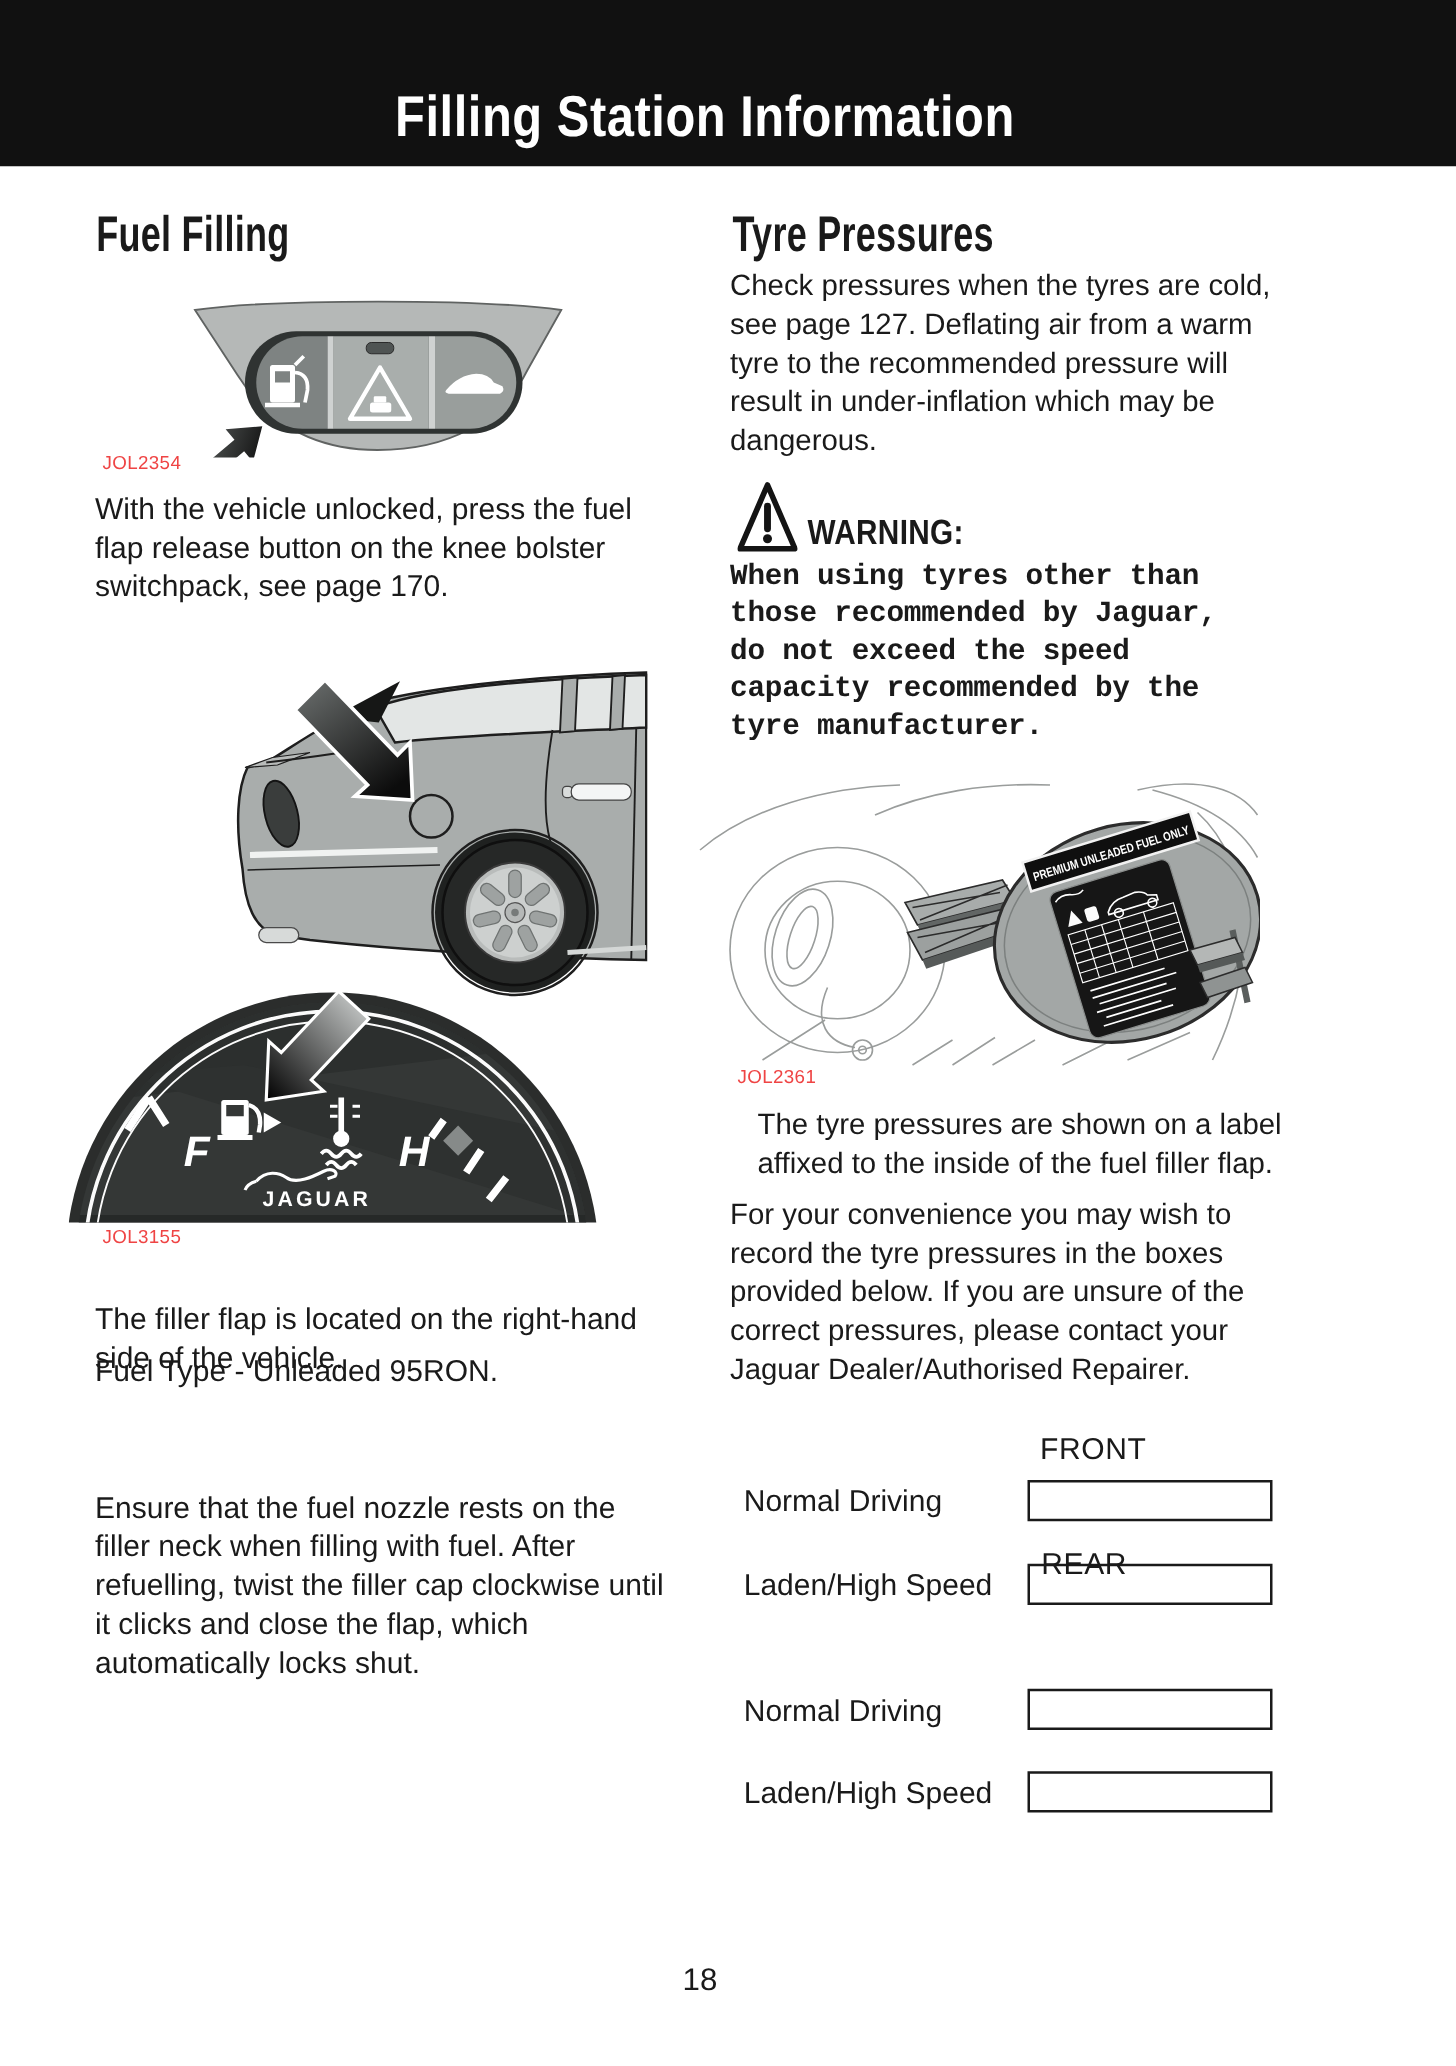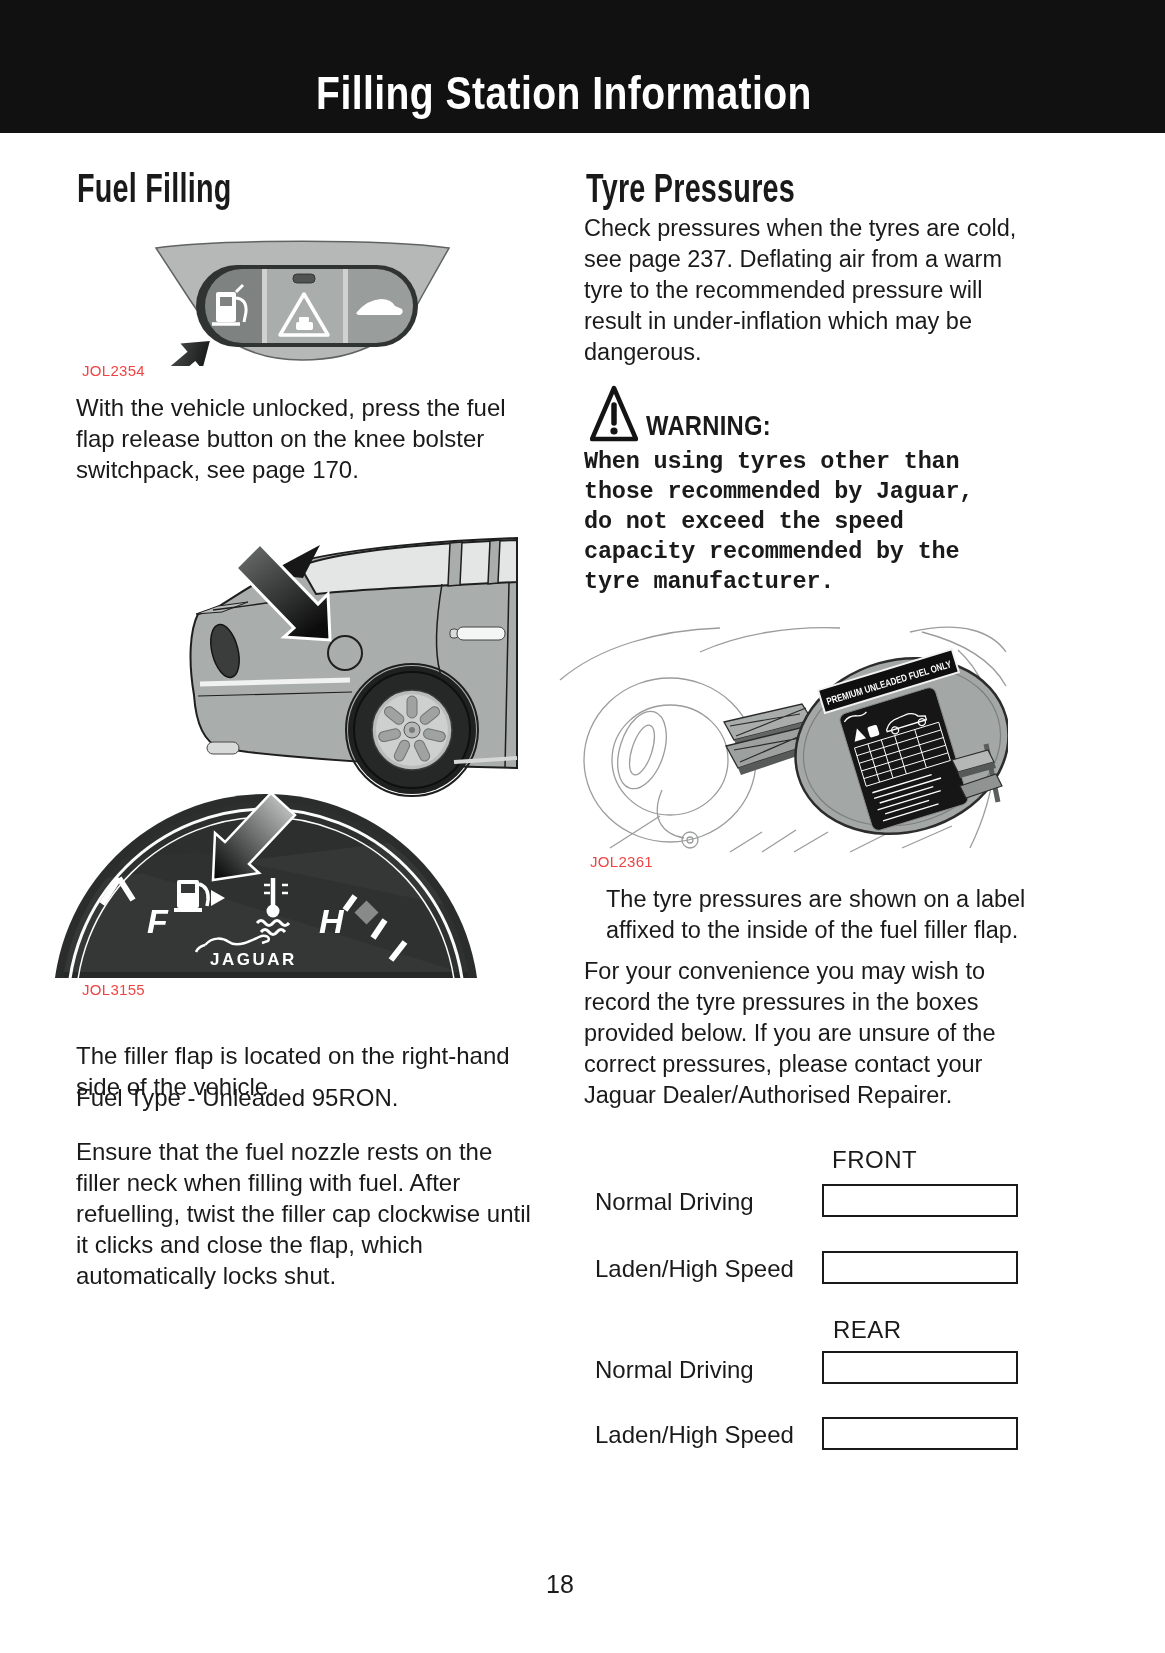--- a/index.html
+++ b/index.html
@@ -169,25 +169,25 @@
     <g>
       <path d="M150,153 C158,144 168,146 174,150 C182,156 196,149 204,145 C210,142 216,145 213,149 L207,151 M150,153 q-7,2 -9,7" stroke="#ffffff" stroke-width="2.5" fill="none"></path>
       <text x="155" y="173" font-size="17" font-weight="bold" letter-spacing="2.5" fill="#ffffff">JAGUAR</text>
     </g>
     <polygon points="216,1 170,50 160,41 158,88 204,81 194,72 240,23" fill="url(#gaugeArr)" stroke="#ffffff" stroke-width="2.5"></polygon>
   </svg>
   <div class="abs caption" style="top:981px;left:82px;">JOL3155</div>
 
   <div class="abs body-text" style="top:1012px;left:76px;width:462px;margin-top:28px;">The filler flap is located on the right-hand side of the vehicle.</div>
   <div class="abs body-text" style="top:1082px;left:76px;width:462px;">Fuel Type - Unleaded 95RON.</div>
-  <div class="abs body-text" style="top:1136px;left:76px;width:462px;">Ensure that the fuel nozzle rests on the filler neck when filling with fuel. After refuelling, twist the filler cap clockwise until it clicks and close the flap, which automatically locks shut.</div>
+  <div class="abs body-text" style="top:1191px;left:76px;width:462px;">Ensure that the fuel nozzle rests on the filler neck when filling with fuel. After refuelling, twist the filler cap clockwise until it clicks and close the flap, which automatically locks shut.</div>
 
   <div class="abs col-heading" style="top:166px;left:586px;">Tyre Pressures</div>
 
-  <div class="abs body-text-r" style="top:213px;left:584px;width:444px;">Check pressures when the tyres are cold, see page 237. Deflating air from a warm tyre to the recommended pressure will result in under-inflation which may be dangerous.</div>
+  <div class="abs body-text-r" style="top:213px;left:584px;width:444px;">Check pressures when the tyres are cold, see page 127. Deflating air from a warm tyre to the recommended pressure will result in under-inflation which may be dangerous.</div>
 
   <svg class="abs" style="top:383px;left:590px;" width="48" height="62" viewBox="0 0 48 62">
     <polygon points="24,5 46,56 2,56" fill="none" stroke="#141414" stroke-width="4.5" stroke-linejoin="round"></polygon>
     <path d="M24,22 L24,40" stroke="#141414" stroke-width="5.5" stroke-linecap="round"></path>
     <circle cx="24" cy="48" r="3.6" fill="#141414"></circle>
   </svg>
   <div class="abs warn-label" style="top:410px;left:646px;">WARNING:</div>
 
   <div class="abs warn-text" style="top:447px;left:584px;width:420px;">When using tyres other than those recommended by Jaguar, do not exceed the speed capacity recommended by the tyre manufacturer.</div>
 
@@ -256,21 +256,21 @@
   <div class="abs body-text-r" style="top:956px;left:584px;width:444px;">For your convenience you may wish to record the tyre pressures in the boxes provided below. If you are unsure of the correct pressures, please contact your Jaguar Dealer/Authorised Repairer.</div>
 
   <div class="abs form-heading" style="top:1146px;left:832px;">FRONT</div>
 
   <div class="abs form-label" style="top:1188px;left:595px;">Normal Driving</div>
   <div class="abs pressure-box" style="top:1184px;left:822px;"></div>
 
   <div class="abs form-label" style="top:1255px;left:595px;">Laden/High Speed</div>
   <div class="abs pressure-box" style="top:1251px;left:822px;"></div>
 
-  <div class="abs form-heading" style="top:1316px;left:833px;text-align:right;">REAR</div>
+  <div class="abs form-heading" style="top:1238px;left:833px;text-align:right;">REAR</div>
 
   <div class="abs form-label" style="top:1356px;left:595px;">Normal Driving</div>
   <div class="abs pressure-box" style="top:1351px;left:822px;"></div>
 
   <div class="abs form-label" style="top:1421px;left:595px;">Laden/High Speed</div>
   <div class="abs pressure-box" style="top:1417px;left:822px;"></div>
 
   <div class="abs page-number">18</div>
 
 </div>

